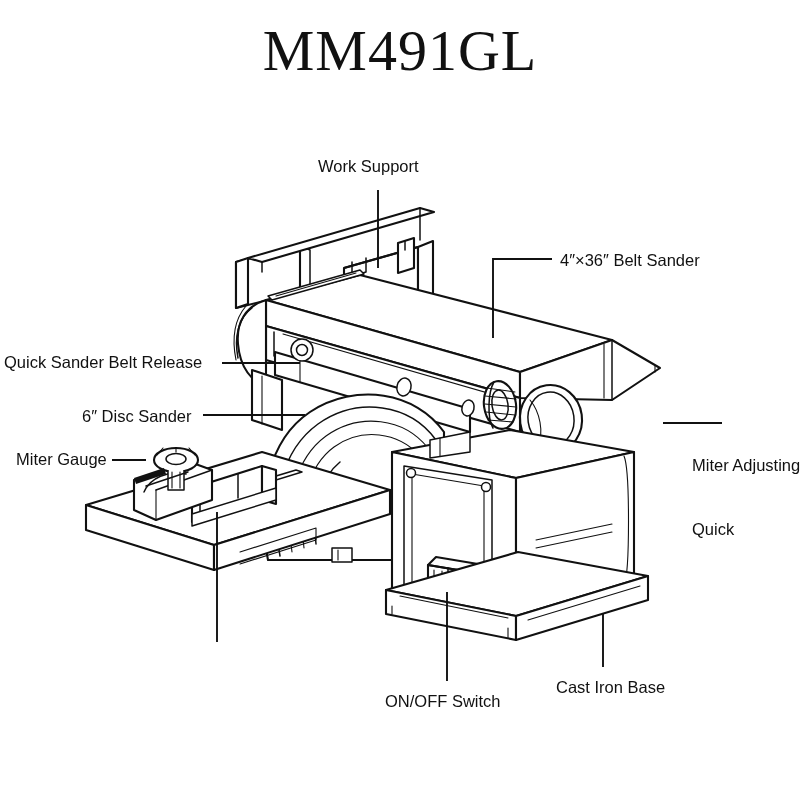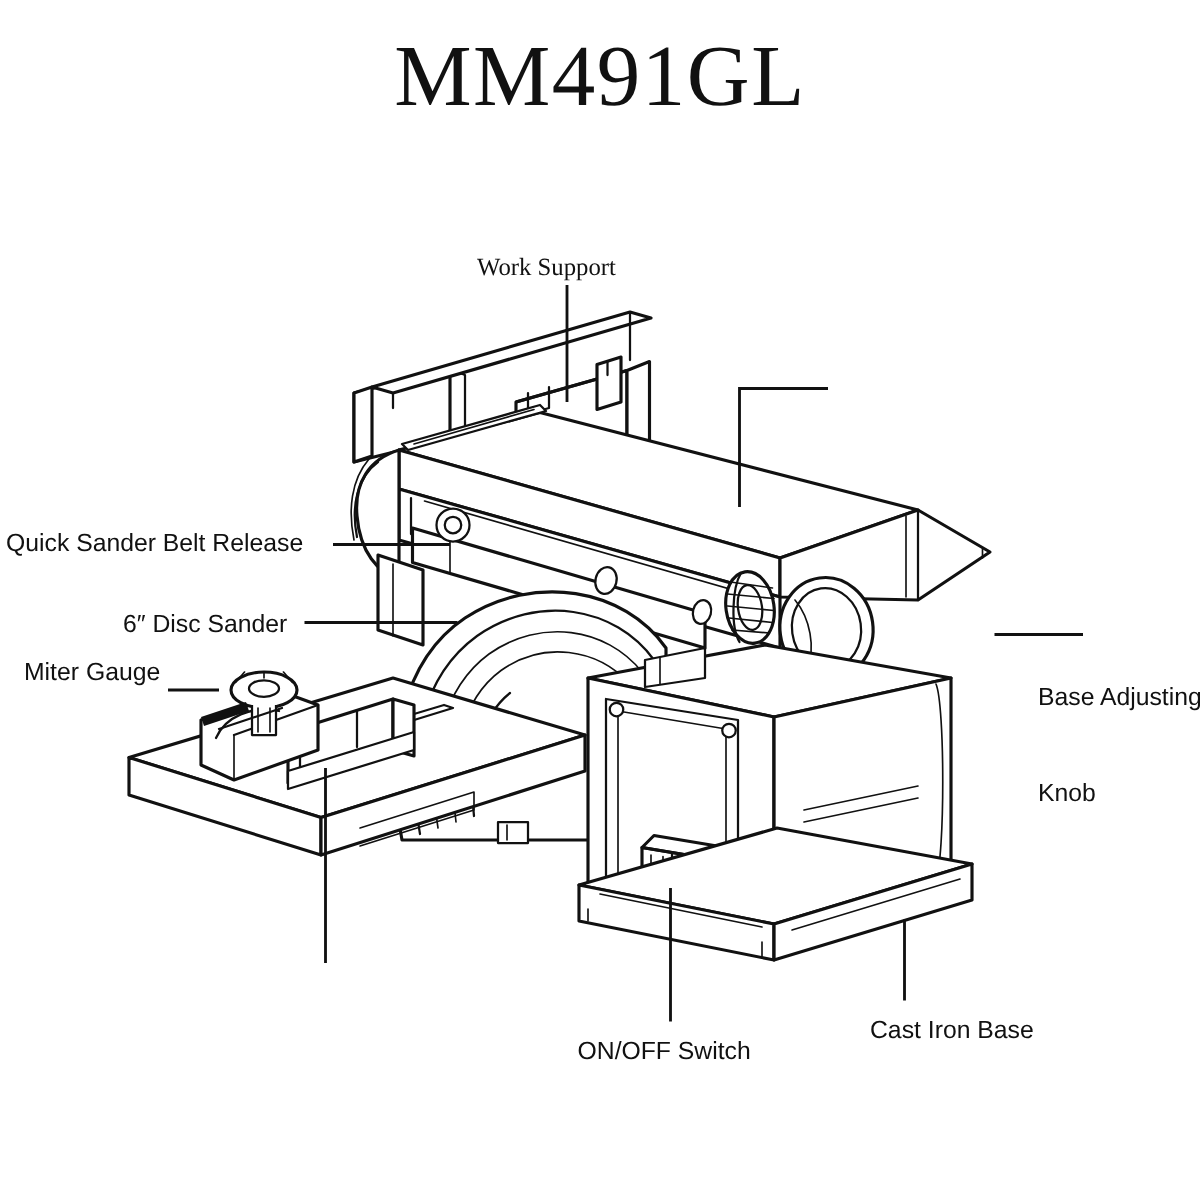--- a/index.html
+++ b/index.html
@@ -225,32 +225,33 @@
       <path class="lead" d="M222,363 L300,363"></path>
       <path class="lead" d="M203,415 L305,415"></path>
       <path class="lead" d="M112,460 L146,460"></path>
       <path class="lead" d="M663,423 L722,423"></path>
       <path class="lead" d="M217,512 L217,642"></path>
       <path class="lead" d="M447,592 L447,681"></path>
       <path class="lead" d="M603,613 L603,667"></path>
     </g>
   </svg>
 
-  <div class="lbl" style="left:318px;top:168px;font-family:Liberation Serif, serif;">Work Support</div>
-
+  <div class="lbl" style="left:318px;top:156px;">Work Support</div>
+
+  <div class="lbl" style="left:560px;top:250px;">4″×36″ Belt Sander</div>
 
   <div class="lbl" style="left:4px;top:352px;">Quick Sander Belt Release</div>
 
   <div class="lbl" style="left:82px;top:406px;">6″ Disc Sander</div>
 
-  <div class="lbl" style="left:16px;top:438px;">Miter Gauge</div>
+  <div class="lbl" style="left:16px;top:449px;">Miter Gauge</div>
 
   <div class="lbl two" style="left:692px;top:412px;">
-    <div>Base Adjusting</div>
-    <div>Knob</div>
+    <div>Miter Adjusting</div>
+    <div>Quick</div>
   </div>
 
 
   <div class="lbl" style="left:385px;top:691px;">ON/OFF Switch</div>
 
-  <div class="lbl" style="left:580px;top:677px;">Cast Iron Base</div>
+  <div class="lbl" style="left:556px;top:677px;">Cast Iron Base</div>
 
 </div>
 
 </body></html>

